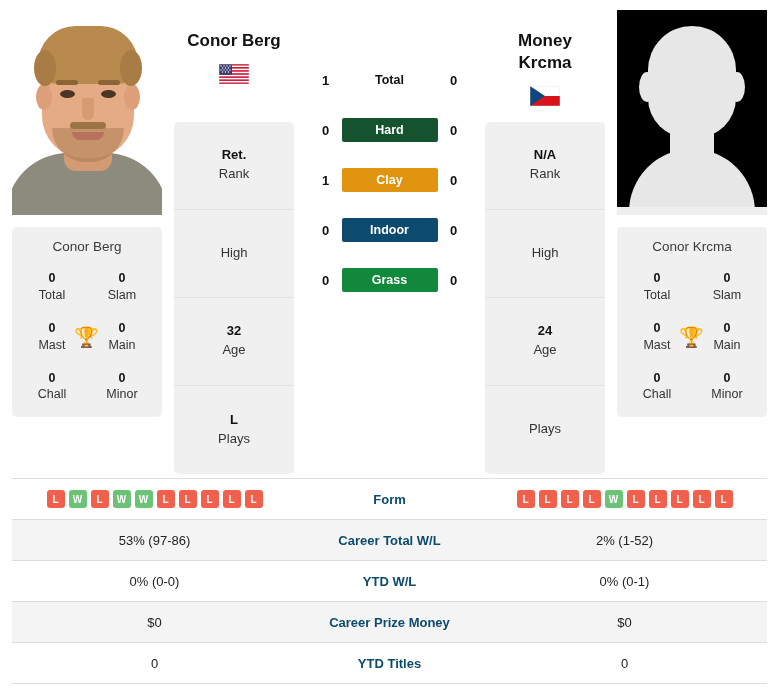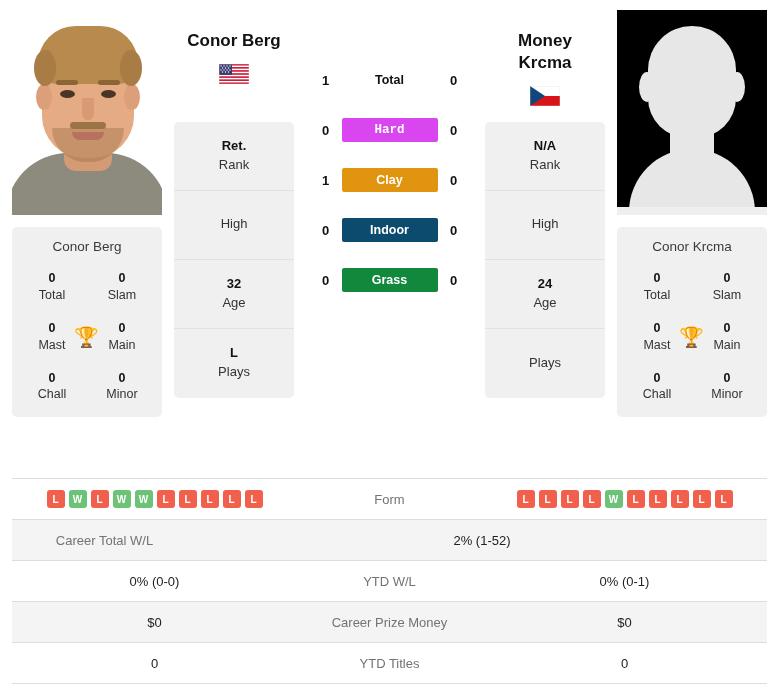--- a/index.html
+++ b/index.html
@@ -137,21 +137,21 @@
   }
   .flag { margin-top: 12px; display: inline-block; }
   .flag svg { display: block; }
   .info-card {
     width: 120px;
     background: #f0f0f0;
     border-radius: 5px;
     overflow: hidden;
   }
   .info-cell {
-    height: 69px;
+    height: 88px;
     display: flex;
     flex-direction: column;
     align-items: center;
     justify-content: center;
     border-bottom: 1px solid #e2e2e2;
   }
   .info-cell:last-child { border-bottom: none; }
   .info-val { font-size: 13px; font-weight: bold; color: #111; line-height: 1.45; }
   .info-lab { font-size: 13px; color: #333; line-height: 1.45; }
 
@@ -219,22 +219,22 @@
     flex: 1 1 0;
     display: flex;
     align-items: center;
     justify-content: center;
     font-size: 13px;
     color: #222;
     height: 100%;
   }
   .scell.mid {
     flex: 0 0 185px;
-    font-weight: normal;
-    color: #737373;
+    font-weight: bold;
+    color: #0c4a6e;
   }
   .form-strip { display: flex; gap: 4px; }
   .form-badge {
     width: 18px;
     height: 18px;
     border-radius: 3px;
     display: flex;
     align-items: center;
     justify-content: center;
     font-size: 10px;
@@ -367,21 +367,21 @@
     </div>
 
     <div class="surface-col">
       <div class="surface-row">
         <div class="s-num">1</div>
         <div class="s-plain">Total</div>
         <div class="s-num">0</div>
       </div>
       <div class="surface-row">
         <div class="s-num">0</div>
-        <div class="s-badge" id="badge-hard" style="background: #d946ef; font-family: Liberation Mono, monospace;">Hard</div>
+        <div class="s-badge" id="badge-hard" style="background: #14532d;">Hard</div>
         <div class="s-num">0</div>
       </div>
       <div class="surface-row">
         <div class="s-num">1</div>
         <div class="s-badge" id="badge-clay" style="background: rgb(224, 148, 15); text-align: right;">Clay</div>
         <div class="s-num">0</div>
       </div>
       <div class="surface-row">
         <div class="s-num">0</div>
         <div class="s-badge" id="badge-indoor" style="background: #0c4a6e;">Indoor</div>
@@ -506,20 +506,21 @@
             <div class="form-badge l">L</div>
             <div class="form-badge l">L</div>
             <div class="form-badge l">L</div>
             <div class="form-badge l">L</div>
             <div class="form-badge l">L</div>
           </div>
       </div>
     </div>
 
     <div class="srow alt">
+      <div class="scell">53% (97-86)</div>
       <div class="scell mid">Career Total W/L</div>
       <div class="scell">2% (1-52)</div>
     </div>
 
     <div class="srow">
       <div class="scell">0% (0-0)</div>
       <div class="scell mid">YTD W/L</div>
       <div class="scell">0% (0-1)</div>
     </div>
 

